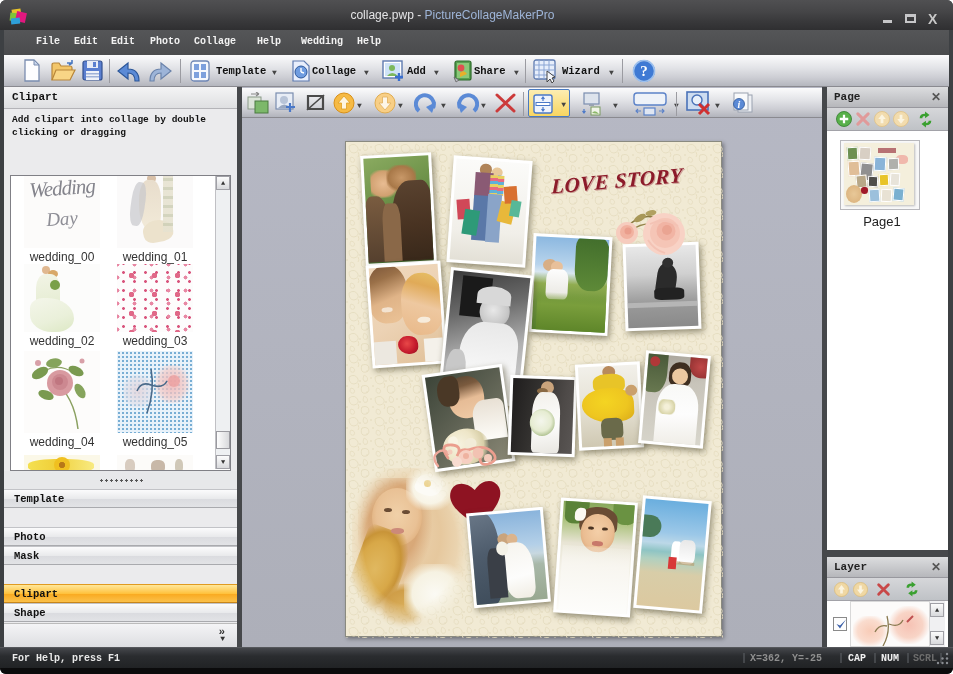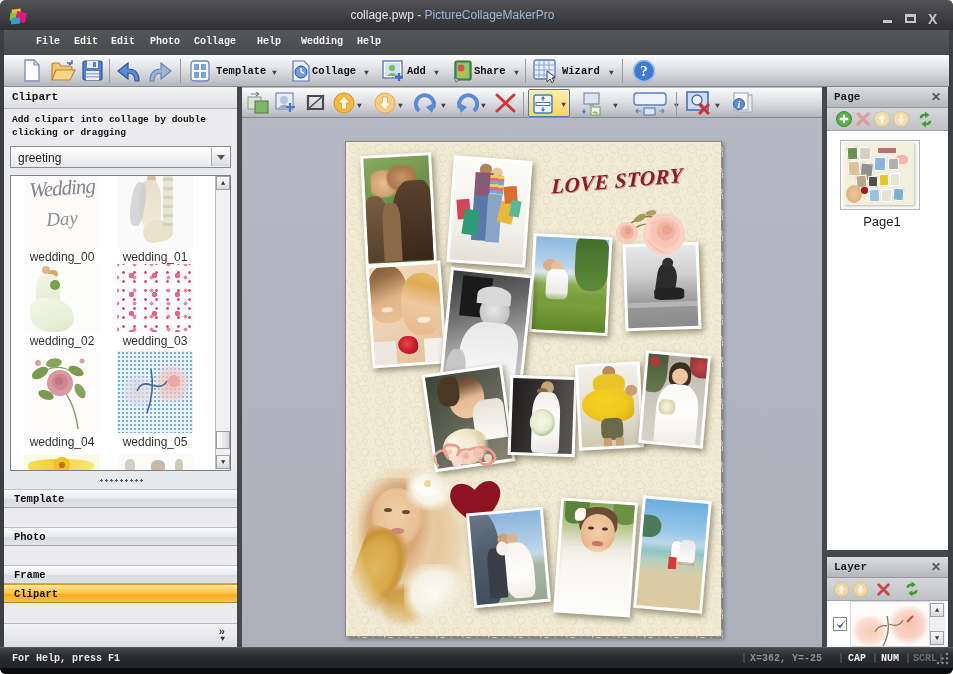--- a/index.html
+++ b/index.html
@@ -161,24 +161,20 @@
       <text x="12" y="17" text-anchor="middle" font-family="Liberation Serif,serif" font-size="15" font-weight="bold" fill="#fff">?</text>
     </svg>
   </div>
 
   <div class="abs" id="leftpanel">
     <div class="abs" id="lp-head">
         <span>Clipart</span>
       </div>
     <div class="abs lp-instr" style="top:27px;">Add clipart into collage by double</div>
     <div class="abs lp-instr" style="top:40px;">clicking or dragging</div>
-    <div class="abs" id="lp-combo">
-        <span class="txt">greeting</span>
-        <span class="btn"></span>
-      </div>
     <div class="abs" id="lp-list">
 
       <div class="thumb" style="left:13px;top:-6px;">
         <div class="timg" style="height:78px;background:#fcfbfa;overflow:hidden;">
           <div style="position:absolute;left:0px;top:6px;width:76px;text-align:center;font-family:'Liberation Serif',serif;font-style:italic;color:#84848c;font-size:21px;letter-spacing:-1px;transform:rotate(-4deg);">Wedding</div>
           <div style="position:absolute;left:0px;top:38px;width:76px;text-align:center;font-family:'Liberation Serif',serif;font-style:italic;color:#8e8e96;font-size:19px;transform:rotate(-4deg);">Day</div>
         </div>
         <div class="tlab" style="top:80px;">wedding_00</div>
       </div>
       <div class="thumb" style="left:106px;top:-6px;">
@@ -261,25 +257,28 @@
 
   <div class="abs" style="left:4px;top:471px;width:233px;height:18px;background:#e7e8ea;">
     <div style="position:absolute;left:95px;top:8px;width:46px;height:3px;background-image:radial-gradient(circle,#555 1.2px,transparent 1.3px);background-size:5px 3px;"></div>
   </div>
   <div class="abs lbtn" style="top:489px;">
       <span>Template</span>
     </div>
   <div class="abs lbtn" style="top:527px;">
       <span>Photo</span>
     </div>
-  <div class="abs lbtn" style="top:565px;">
-      <span>Frame</span>
+  <div class="abs lbtn" style="top:546px;">
+      <span>Mask</span>
     </div>
   <div class="abs lbtn orange" style="top:584px;">
       <span>Clipart</span>
+    </div>
+  <div class="abs lbtn" style="top:603px;">
+      <span>Shape</span>
     </div>
   <div class="abs" style="left:4px;top:623px;width:233px;height:24px;background:linear-gradient(#f4f4f6,#dddee1);border-top:1px solid #bbb;">
      <span style="position:absolute;right:12px;top:2px;font-size:11px;font-weight:bold;color:#333;">»</span>
      <span style="position:absolute;right:12px;top:10px;font-size:8px;color:#333;">▼</span>
   </div>
 
   <div class="abs" id="divL"></div>
   <div class="abs" id="center">
     <div class="abs" id="toolbar2">
       <svg class="abs" style="left:5px;top:4px;" width="22" height="22" viewBox="0 0 22 22">

